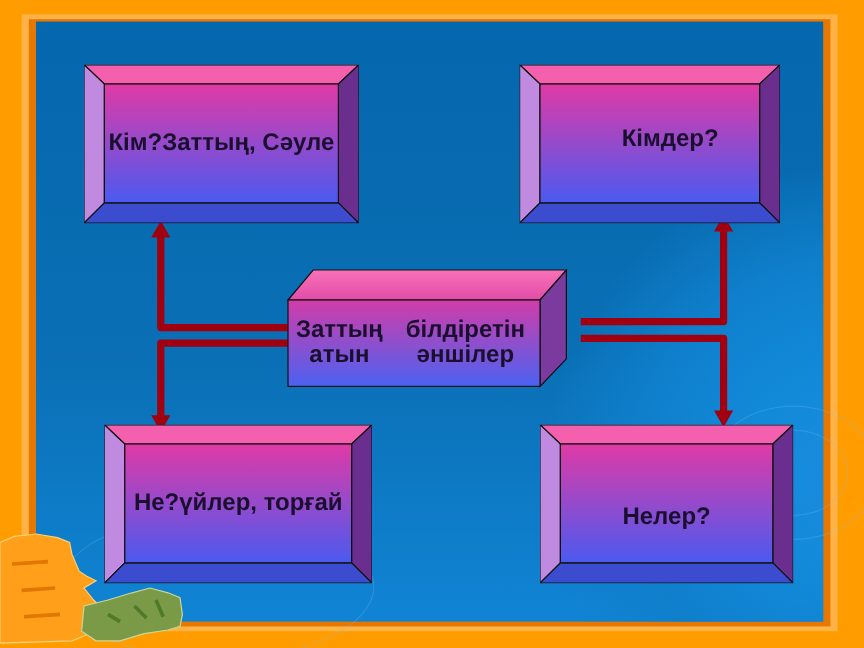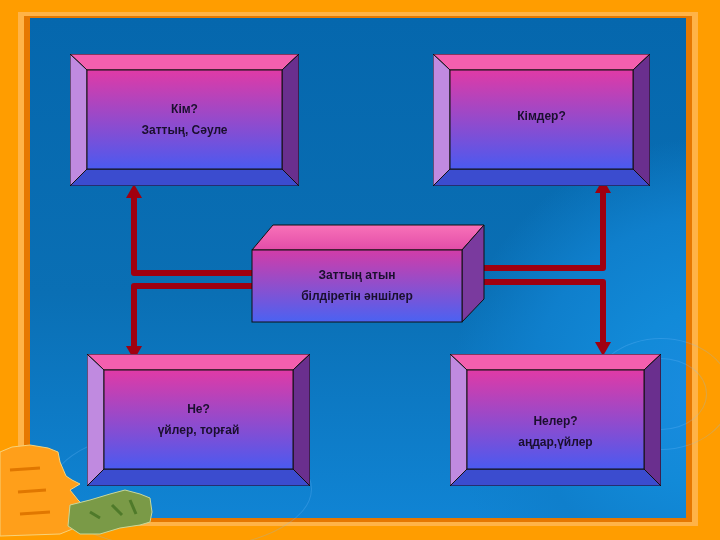--- a/index.html
+++ b/index.html
@@ -5,22 +5,22 @@
   html, body { margin:0; padding:0; }
   body { width:720px; height:540px; position:relative; overflow:hidden; background:#ff9d00; font-family:"Liberation Sans", sans-serif; }
   .frame-light { position:absolute; left:18px; top:12px; width:680px; height:514px; background:#ffb347; }
   .frame-dark { position:absolute; left:24px; top:16px; width:668px; height:506px; background:#e67800; }
   .panel { position:absolute; left:30px; top:18px; width:656px; height:500px;
     background: radial-gradient(circle at 680px 380px, #1b8be0 0px, #128ad8 90px, #0f7fcc 180px, transparent 260px),
                 linear-gradient(180deg, #0567ad 0%, #0a6fb4 55%, #1084d4 100%); }
   .ripple { position:absolute; border-radius:50%; border:1px solid rgba(120,190,255,0.25); }
   .box { position:absolute; }
   .box svg { position:absolute; left:0; top:0; }
-  .box .text { position:absolute; display:flex; flex-direction:column; align-items:center; justify-content:center;
-    text-align:center; font-weight:bold; font-size:12px; line-height:21px; color:#1a0f2e; }
+  .box .text { position:absolute; display:flex; align-items:center; justify-content:center;
+    text-align:center; font-weight:bold; font-size:20px; line-height:21px; color:#1a0f2e; }
   svg.overlay { position:absolute; left:0; top:0; }
 </style>
 </head>
 <body>
 
 <div class="frame-light"></div>
 <div class="frame-dark"></div>
 <div class="panel">
   <div class="ripple" style="left:560px;top:320px;width:140px;height:110px;"></div>
   <div class="ripple" style="left:585px;top:340px;width:90px;height:70px;"></div>
@@ -73,21 +73,21 @@
           <stop offset="0" stop-color="#e03aa6"></stop>
           <stop offset="1" stop-color="#4a5af0"></stop>
         </linearGradient>
     </defs>
     <polygon points="0,0 217,0 200,16 17,16" fill="#f45fae" stroke="#111" stroke-width="1"></polygon>
     <polygon points="0,0 17,16 17,115 0,132" fill="#c08ae0" stroke="#111" stroke-width="1"></polygon>
     <polygon points="217,0 217,132 200,115 200,16" fill="#6a2f8e" stroke="#111" stroke-width="1"></polygon>
     <polygon points="0,132 17,115 200,115 217,132" fill="#3b4ccf" stroke="#111" stroke-width="1"></polygon>
     <rect x="17" y="16" width="183" height="99" fill="url(#g2)" stroke="#111" stroke-width="1"></rect>
   </svg>
-  <div class="text" style="left:17px;top:16px;width:183px;height:92px;">
+  <div class="text" style="left:17px;top:16px;width:183px;height:92px;padding-left:17px;">
     <span>Кімдер?</span>
   </div>
 </div>
 
 <div class="box" style="left:87px;top:354px;width:223px;height:132px;">
   <svg width="223" height="132">
     <defs>
       <linearGradient id="g3" x1="0" y1="0" x2="0" y2="1">
           <stop offset="0" stop-color="#e03aa6"></stop>
           <stop offset="1" stop-color="#4a5af0"></stop>
@@ -114,25 +114,24 @@
         </linearGradient>
     </defs>
     <polygon points="0,0 211,0 194,16 17,16" fill="#f45fae" stroke="#111" stroke-width="1"></polygon>
     <polygon points="0,0 17,16 17,115 0,132" fill="#c08ae0" stroke="#111" stroke-width="1"></polygon>
     <polygon points="211,0 211,132 194,115 194,16" fill="#6a2f8e" stroke="#111" stroke-width="1"></polygon>
     <polygon points="0,132 17,115 194,115 211,132" fill="#3b4ccf" stroke="#111" stroke-width="1"></polygon>
     <rect x="17" y="16" width="177" height="99" fill="url(#g4)" stroke="#111" stroke-width="1"></rect>
   </svg>
   <div class="text" style="left:17px;top:28px;width:177px;height:99px;">
     <span>Нелер?</span>
-    <span>аңдар,үйлер</span>
   </div>
 </div>
 
-<div class="box" style="left:251px;top:224px;width:235px;height:99px;">
+<div class="box" style="left:239px;top:224px;width:235px;height:99px;">
   <svg width="235" height="99">
     <defs>
       <linearGradient id="gc" x1="0" y1="0" x2="0" y2="1">
           <stop offset="0" stop-color="#d23ca8"></stop>
           <stop offset="1" stop-color="#4a62f2"></stop>
         </linearGradient>
       <linearGradient id="gct" x1="0" y1="0" x2="0" y2="1">
           <stop offset="0" stop-color="#f872b8"></stop>
           <stop offset="1" stop-color="#e24ca8"></stop>
         </linearGradient>

